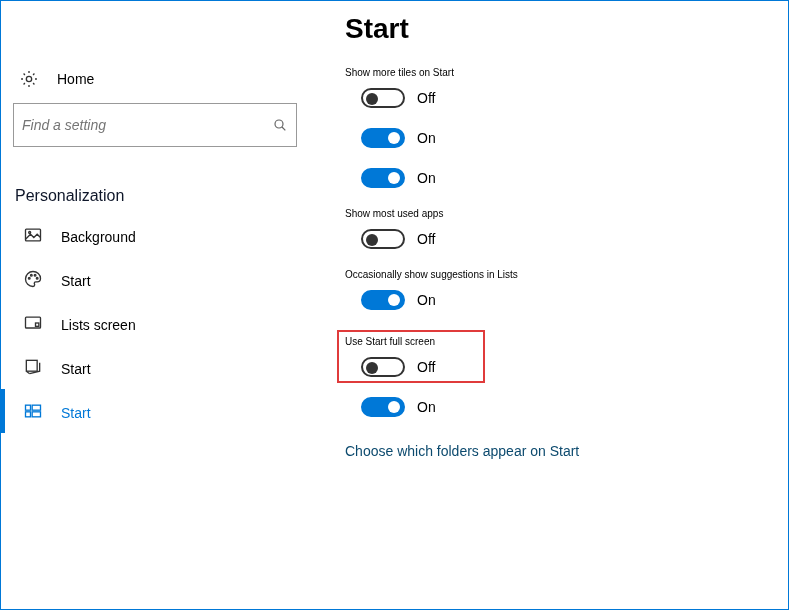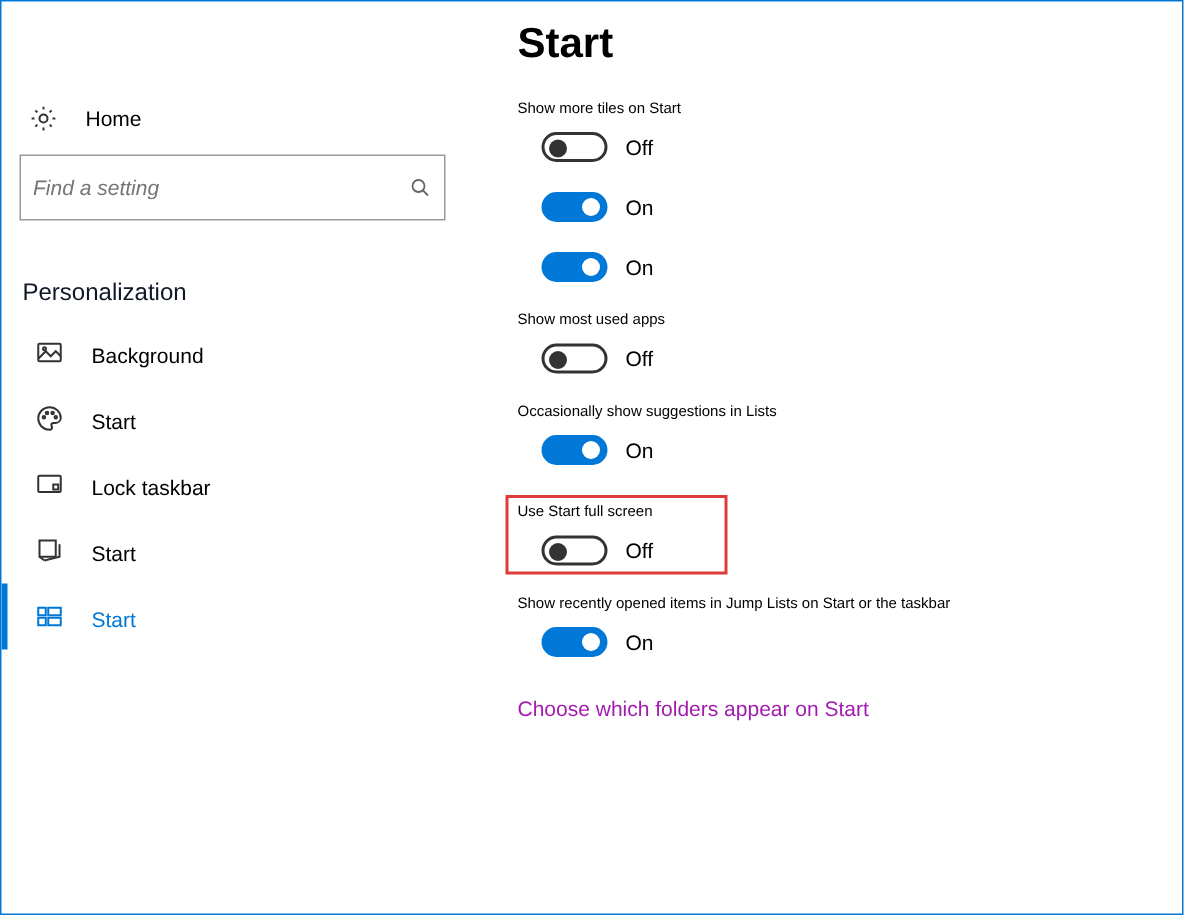--- a/index.html
+++ b/index.html
@@ -81,21 +81,21 @@
     width:44px; height:20px; border-radius:10px; position:relative; cursor:pointer;
   }
   .toggle .knob {
     position:absolute; top:3px; width:12px; height:12px; border-radius:50%;
   }
   .toggle.off { border:2px solid #333; background:#fff;}
   .toggle.off .knob { left:3px; background:#333;}
   .toggle.on { background:#0078d7; border:2px solid #0078d7;}
   .toggle.on .knob { right:3px; background:#fff; top:2px;}
   .toggle-state { font-size:14px;}
-  .link { color:#a21caf; font-size:14px; cursor:pointer; margin-top:6px; display:inline-block;}
+  .link { color:#0c4a6e; font-size:14px; cursor:pointer; margin-top:6px; display:inline-block;}
   svg { display:block; }
 </style>
 </head>
 <body>
 
 <div class="sidebar">
   <div class="home-row">
     <span class="icon">
       <svg viewBox="0 0 24 24" width="20" height="20" fill="none" stroke="currentColor" stroke-width="1.6">
         <circle cx="12" cy="12" r="3.2"></circle>
@@ -140,21 +140,21 @@
       </span>
       <span>Start</span>
     </li>
     <li class="nav-item">
       <span class="icon">
         <svg viewBox="0 0 24 24" width="20" height="20" fill="none" stroke="currentColor" stroke-width="1.6">
           <rect x="3" y="5" width="18" height="13" rx="1"></rect>
             <rect x="15" y="12" width="4" height="4"></rect>
         </svg>
       </span>
-      <span>Lock taskbar</span>
+      <span>Lists screen</span>
     </li>
     <li class="nav-item">
       <span class="icon">
         <svg viewBox="0 0 24 24" width="20" height="20" fill="none" stroke="currentColor" stroke-width="1.6">
           <rect x="4" y="4" width="13" height="13"></rect>
             <path d="M8 20l12-3V7"></path>
             <path d="M4 17l4 3"></path>
         </svg>
       </span>
       <span>Start</span>
@@ -222,21 +222,20 @@
       <div class="setting highlight">
         <div class="setting-label">Use Start full screen</div>
         <div class="toggle-row">
           <div class="toggle off">
             <div class="knob"></div>
           </div>
           <span class="toggle-state">Off</span>
         </div>
       </div>
       <div class="setting">
-        <div class="setting-label">Show recently opened items in Jump Lists on Start or the taskbar</div>
         <div class="toggle-row">
           <div class="toggle on">
             <div class="knob"></div>
           </div>
           <span class="toggle-state">On</span>
         </div>
       </div>
     </div>
   <a class="link">Choose which folders appear on Start</a>
 </div>

